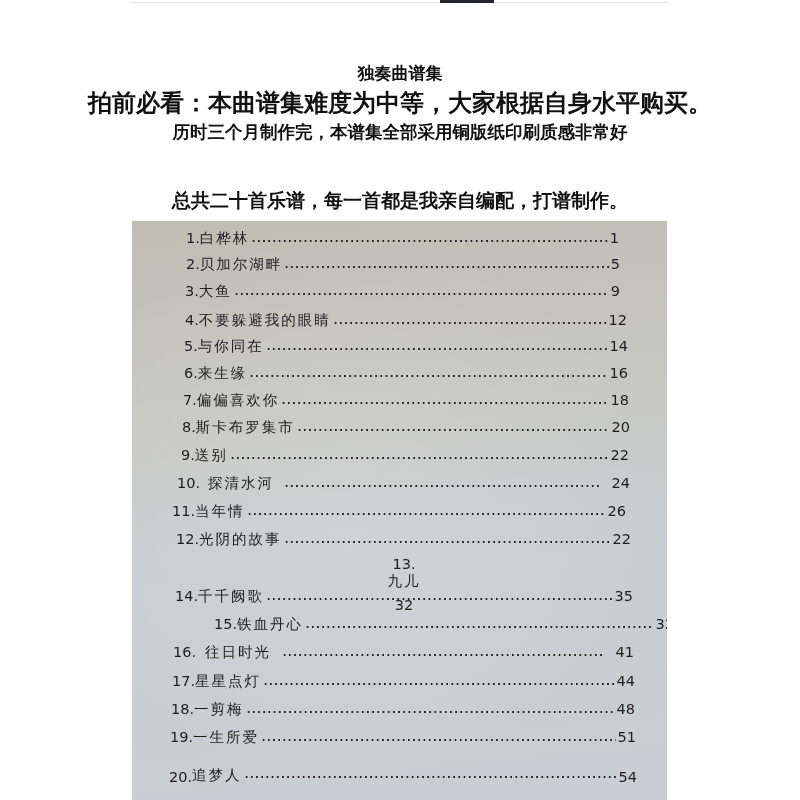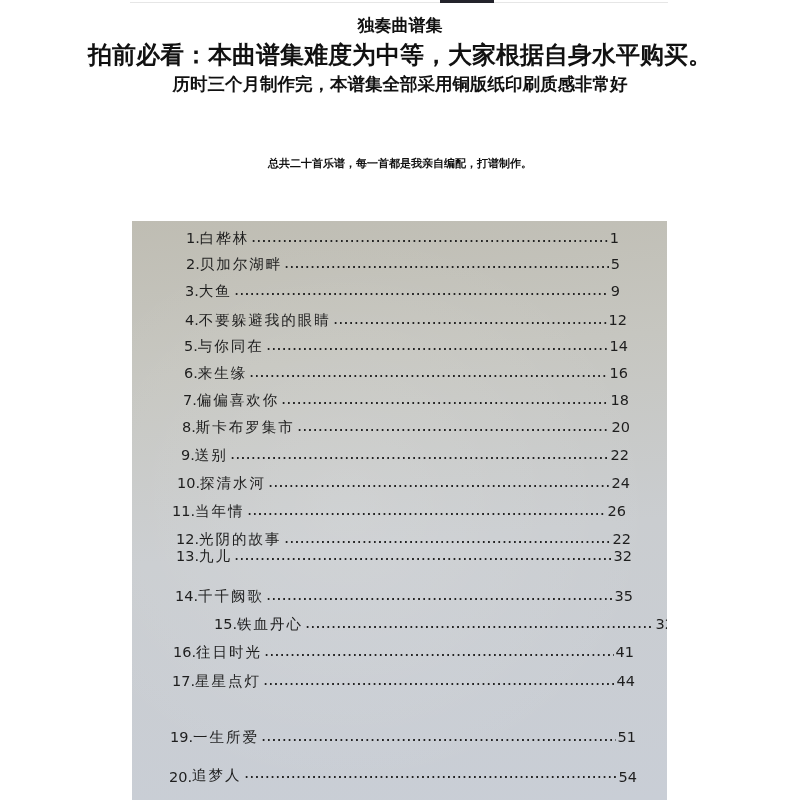--- a/index.html
+++ b/index.html
@@ -38,25 +38,26 @@
     }
     .hline {
       position: absolute;
       left: 0;
       width: 800px;
       text-align: center;
       font-weight: bold;
       color: #111111;
       white-space: nowrap;
       letter-spacing: 0px;
+      margin-top: 48px;
     }
     .h-title { top: 14px; font-size: 17px; }
     .h-l2 { top: 39px; font-size: 24px; }
     .h-l3 { top: 72px; font-size: 17.5px; }
-    .h-l4 { top: 156px; font-size: 11px; }
+    .h-l4 { top: 140px; font-size: 19px; }
 
     .photo {
       position: absolute;
       left: 132px;
       top: 221px;
       width: 535px;
       height: 579px;
       background: linear-gradient(175deg, #bfbdb3 0%, #c6c6c0 25%, #cacdd0 55%, #c9ced6 100%);
       overflow: hidden;
     }
@@ -169,68 +170,74 @@
         <span class="toc-title">斯卡布罗集市</span>
         <span class="toc-leader"></span>
         <span class="toc-page">20</span>
     </div>
     <div class="toc-row" style="left:49px; top:223px; width:448px;">
       <span class="toc-num">9.</span>
         <span class="toc-title">送别</span>
         <span class="toc-leader"></span>
         <span class="toc-page">22</span>
     </div>
-    <div class="toc-row" style="left:45px; top:251px; width:453px;">
+    <div class="toc-row" style="left:45px; top:251px; width:453px;gap:8px;">
       <span class="toc-num">10.</span>
         <span class="toc-title">探清水河</span>
         <span class="toc-leader"></span>
         <span class="toc-page">24</span>
     </div>
     <div class="toc-row" style="left:40px; top:279px; width:454px;align-items:center;">
       <span class="toc-num">11.</span>
         <span class="toc-title">当年情</span>
         <span class="toc-leader"></span>
         <span class="toc-page">26</span>
     </div>
     <div class="toc-row" style="left:44px; top:307px; width:455px;">
       <span class="toc-num">12.</span>
         <span class="toc-title">光阴的故事</span>
         <span class="toc-leader"></span>
         <span class="toc-page">22</span>
     </div>
-    <div class="toc-row" style="left:44px; top:324px; width:456px;">
+    <div class="toc-row" style="left:44px; top:335px; width:456px;flex-direction:column;">
       <span class="toc-num">13.</span>
         <span class="toc-title">九儿</span>
         <span class="toc-leader"></span>
         <span class="toc-page">32</span>
     </div>
     <div class="toc-row" style="left:43px; top:364px; width:458px;">
       <span class="toc-num">14.</span>
         <span class="toc-title">千千阙歌</span>
         <span class="toc-leader"></span>
         <span class="toc-page">35</span>
     </div>
     <div class="toc-row" style="left:42px; top:392px; width:460px;margin-left:40px;">
       <span class="toc-num">15.</span>
         <span class="toc-title">铁血丹心</span>
         <span class="toc-leader"></span>
         <span class="toc-page">32</span>
     </div>
-    <div class="toc-row" style="left:41px; top:420px; width:461px;">
+    <div class="toc-row" style="left:41px; top:420px; width:461px;gap:9px;">
       <span class="toc-num">16.</span>
         <span class="toc-title">往日时光</span>
         <span class="toc-leader"></span>
         <span class="toc-page">41</span>
     </div>
     <div class="toc-row" style="left:40px; top:449px; width:463px;">
       <span class="toc-num">17.</span>
         <span class="toc-title">星星点灯</span>
         <span class="toc-leader"></span>
         <span class="toc-page">44</span>
     </div>
+    <div class="toc-row" style="left:39px; top:477px; width:464px;">
+      <span class="toc-num">18.</span>
+        <span class="toc-title">一剪梅</span>
+        <span class="toc-leader"></span>
+        <span class="toc-page">48</span>
+    </div>
     <div class="toc-row" style="left:38px; top:505px; width:466px;">
       <span class="toc-num">19.</span>
         <span class="toc-title">一生所爱</span>
         <span class="toc-leader"></span>
         <span class="toc-page">51</span>
     </div>
     <div class="toc-row" style="left:37px; top:542px; width:468px;align-items:flex-end;">
       <span class="toc-num">20.</span>
         <span class="toc-title">追梦人</span>
         <span class="toc-leader"></span>

